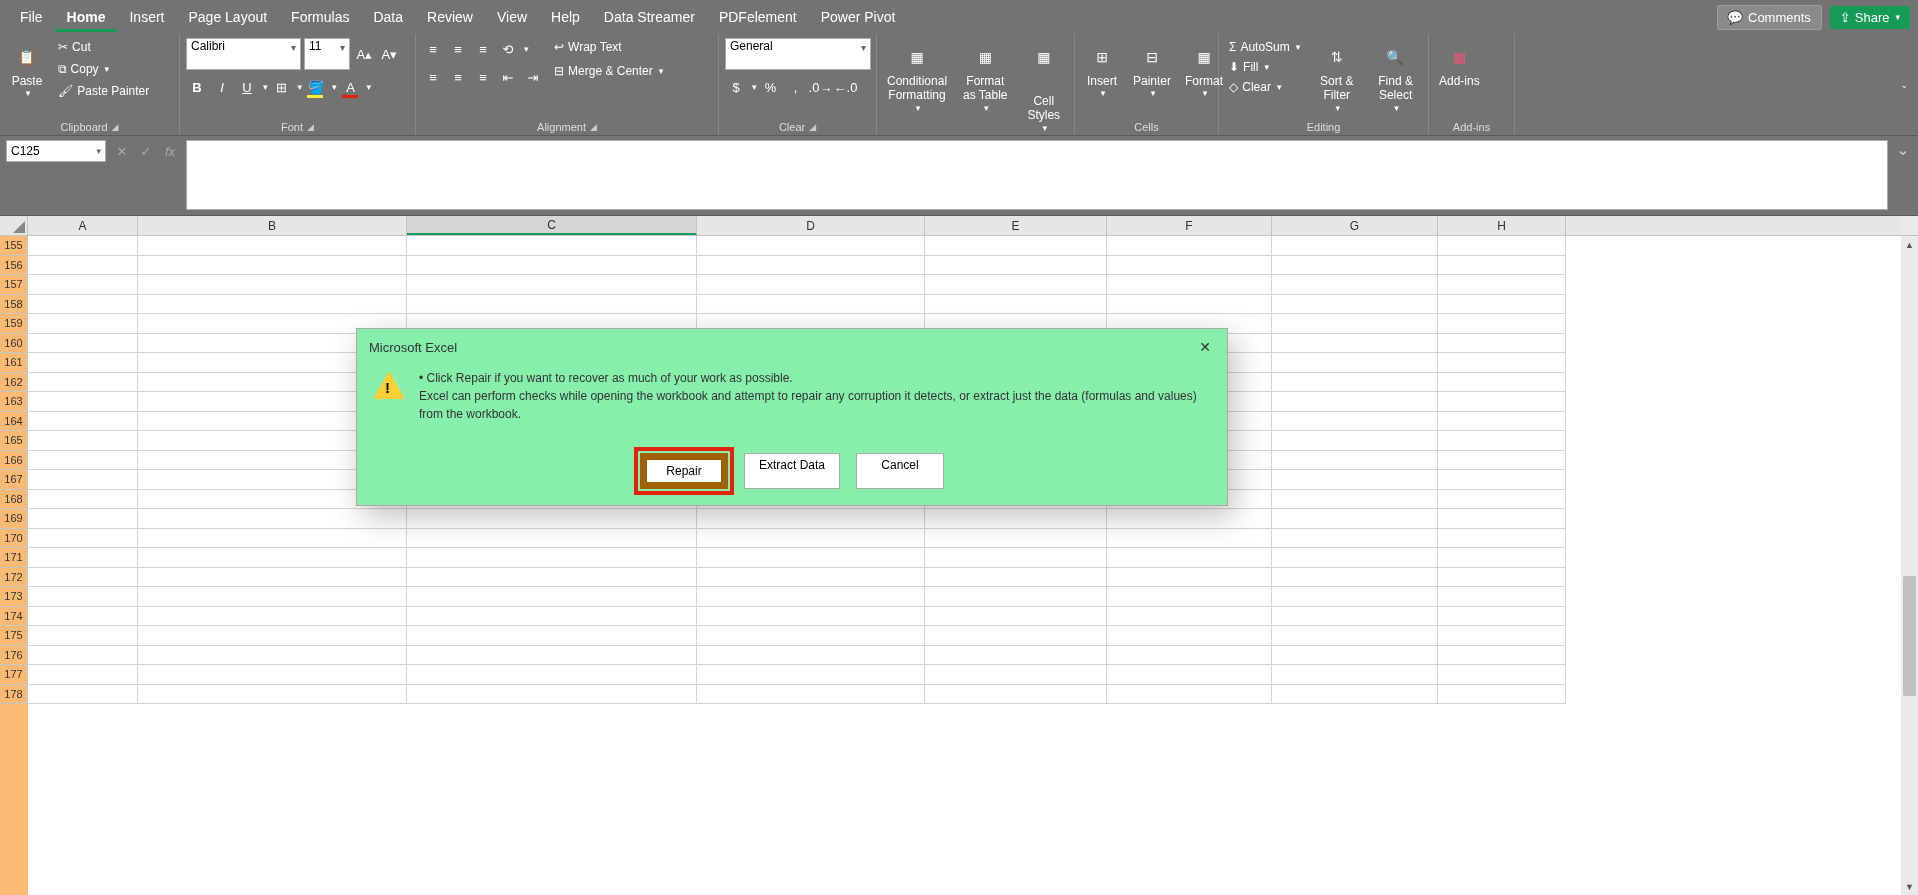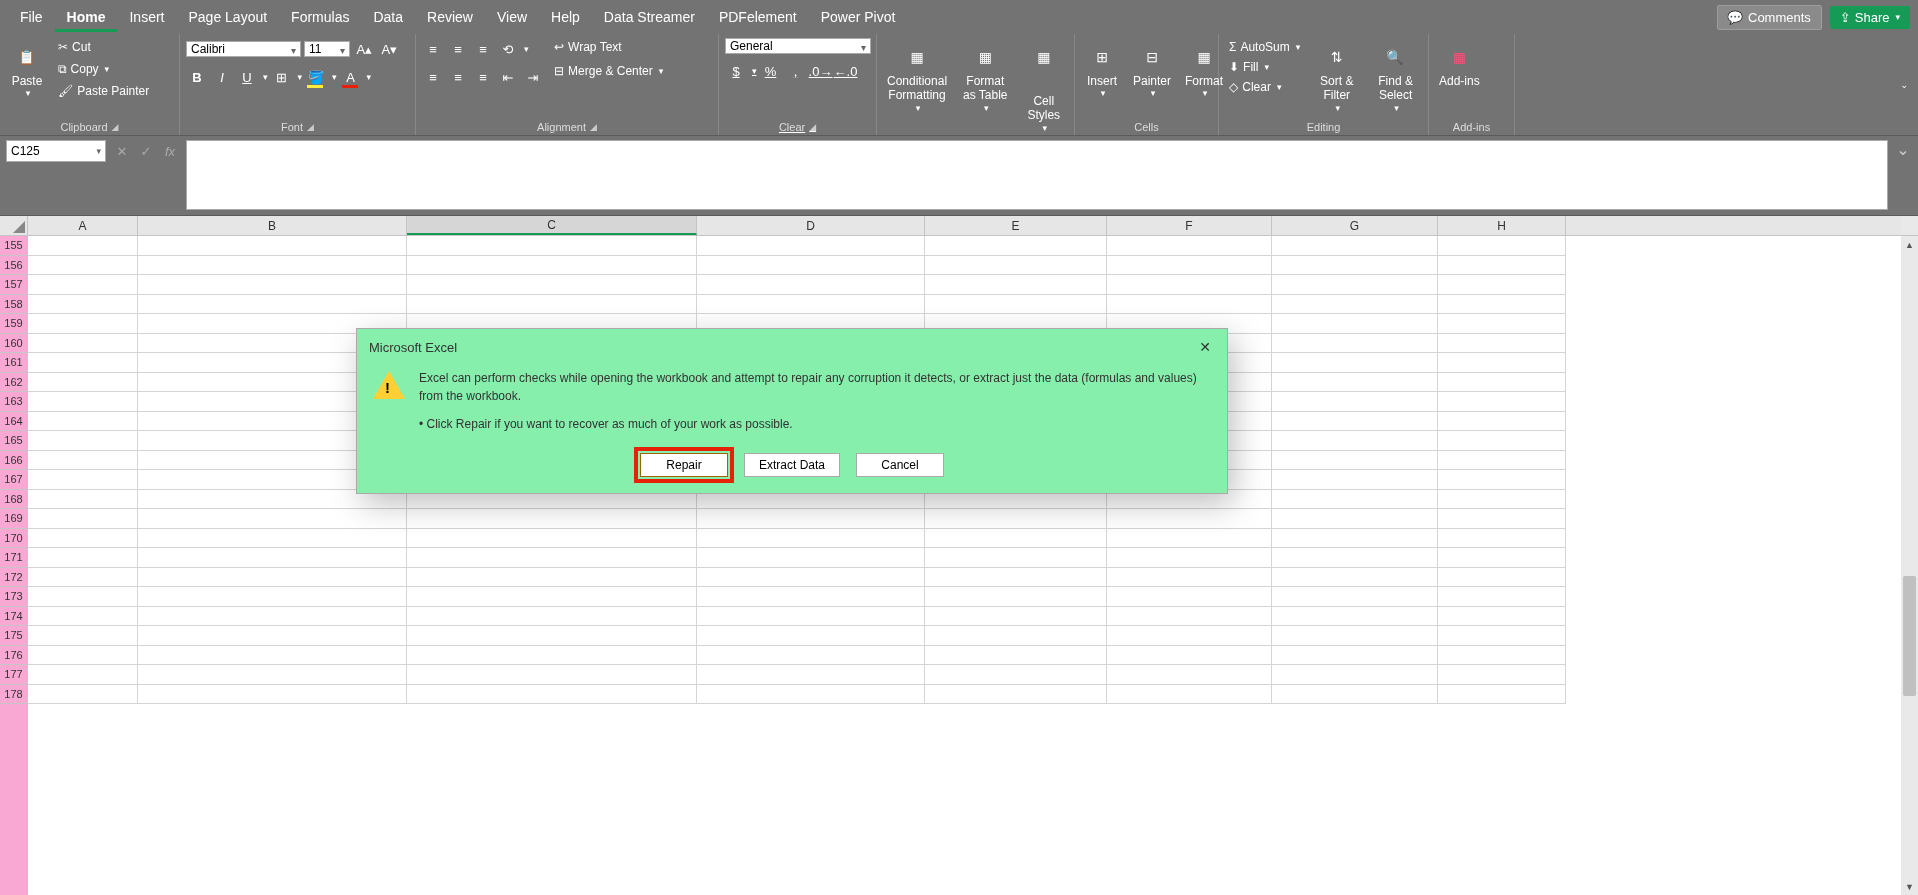--- a/index.html
+++ b/index.html
@@ -15,21 +15,21 @@
 
 
 .ribbon { background: #737373; height: 102px; display: flex; border-bottom: 1px solid #5a5a5a; color: #fff; }
 .ribbon-group { border-right: 1px solid #888; padding: 4px 6px 2px 6px; display: flex; flex-direction: column; justify-content: space-between; }
 .ribbon-group-label { font-size: 11px; color: #ddd; text-align: center; padding-top: 2px; display: flex; justify-content: center; align-items: center; gap: 4px; }
 .ribbon-body { display: flex; gap: 6px; flex: 1; align-items: flex-start; }
 .rbtn { display: flex; flex-direction: column; align-items: center; justify-content: center; font-size: 12px; color: #fff; padding: 2px 4px; cursor: pointer; line-height: 1.2; text-align: center; }
 .rbtn-row { display: flex; align-items: center; gap: 4px; font-size: 12px; color: #fff; padding: 2px 4px; cursor: pointer; }
 .icon-box { width: 20px; height: 20px; display: flex; align-items: center; justify-content: center; font-size: 14px; }
 .big-icon { width: 34px; height: 34px; }
-.font-select { background: #fff; color: #000; border: 1px solid #aaa; height: 16px; font-size: 12px; padding: 0 18px 0 4px; position: relative;}
+.font-select { background: #fff; color: #000; border: 1px solid #aaa; height: 32px; font-size: 12px; padding: 0 18px 0 4px; position: relative;}
 .font-select.small { width: 46px; }
 .font-select.wide { width: 115px; }
 .fmt-btn { width: 22px; height: 22px; display: flex; align-items: center; justify-content: center; font-size: 13px; cursor: pointer; }
 .row { display: flex; gap: 3px; align-items: center;}
 .col { display: flex; flex-direction: column; gap: 4px; }
 .corner-arrow { font-size: 9px; color: #ccc; cursor: pointer; }
 .chev { font-size: 9px; color: #fff; margin-left:2px;}
 
 
 .formula-bar { background: #737373; height: 80px; display: flex; align-items: flex-start; padding: 4px 6px; gap: 6px; border-bottom: 1px solid #5a5a5a; }
@@ -43,41 +43,41 @@
 
 .col-headers { display: flex; height: 20px; background: #e6e6e6; border-bottom: 1px solid #c5c5c5;}
 .corner-cell { width: 28px; background: #e6e6e6; border-right: 1px solid #c5c5c5; position:relative;}
 .corner-cell::after { content:''; position:absolute; right:2px; bottom:2px; border:6px solid transparent; border-right-color:#888; border-bottom-color:#888;}
 .col-h { border-right: 1px solid #c5c5c5; text-align: center; font-size: 12px; color: #333; display:flex;align-items:center;justify-content:center; background:#e6e6e6;}
 .col-h.sel { background:#d6d6d6; border-bottom: 2px solid #169b57;}
 .scroll-gutter-h { width: 17px; background:#e9e9e9;}
 
 
 .grid-wrap { display: flex; height: calc(895px - 34px - 102px - 80px - 20px); }
-.row-headers { width: 28px; background:#f9a8d4;}
+.row-headers { width: 28px; background:#fdba74;}
 .row-h { height: 19.5px; border-bottom:1px solid #c5c5c5; border-right:1px solid #c5c5c5; font-size:11px; color:#333; display:flex; align-items:center; justify-content:center;}
 .cells { flex:1; position:relative; overflow:hidden;}
 .cell-row { display:flex; height:19.5px;}
 .cell { border-right:1px solid #d4d4d4; border-bottom:1px solid #d4d4d4; }
 .vscroll { width:17px; background:#e9e9e9; position:relative;}
 .vscroll-thumb { position:absolute; left:2px; width:13px; background:#c0c0c0; border-radius:2px;}
 .vscroll-arrow { position:absolute; left:0; width:17px; height:17px; display:flex; align-items:center; justify-content:center; font-size:9px; color:#555;}
 
 
 .dialog-backdrop { position:absolute; left:356px; top:328px; width:872px; background:#86efac; border:1px solid #aaa; box-shadow: 6px 10px 30px rgba(0,0,0,0.25); }
 .dlg-title { display:flex; justify-content:space-between; align-items:center; padding:8px 12px; font-size:13px; color:#333;}
 .dlg-close { width:20px; height:20px; display:flex; align-items:center; justify-content:center; cursor:pointer; font-size:14px;}
 .dlg-body { display:flex; padding: 4px 16px 16px 16px; gap:14px;}
 .dlg-icon { width:32px; height:32px; display:flex; align-items:center; justify-content:center;}
 .warn-tri { width:0;height:0;border-left:16px solid transparent;border-right:16px solid transparent;border-bottom:28px solid #ffcf33; position:relative;}
 .warn-tri::after { content:'!'; position:absolute; left:-4px; top:8px; color:#000; font-weight:bold; font-size:15px;}
 .dlg-text { font-size:12px; color:#333; line-height:1.5;}
 .dlg-btns { display:flex; justify-content:center; gap:16px; padding: 4px 0 16px 0;}
 .dlg-btn { min-width:88px; padding:4px 14px; font-size:12px; background:#fff; border:1px solid #aaa; cursor:pointer; text-align:center;}
-.dlg-btn.primary { border:1px solid #a16207; outline: 4px solid #e52207; outline-offset: 2px;}
+.dlg-btn.primary { border:7px solid #a16207; outline: 4px solid #e52207; outline-offset: 2px;}
 .sel-input { position: relative; }
 .sel-input::after { content:'▾'; position: absolute; right:4px; top:3px; font-size:10px; color:#666; pointer-events:none;}
 </style>
 </head>
 <body>
 
 <div class="tabs">
   <div id="tabs-host" style="display:flex;">
       <div class="tab">File</div>
       <div class="tab active">Home</div>
@@ -192,21 +192,21 @@
             <span class="chev">▾</span>
           </div>
       </div>
     </div>
     <div class="ribbon-group-label">
         <span>Alignment</span>
         <span class="corner-arrow">◢</span>
       </div>
   </div>
 
-  <div class="ribbon-group" style="width:158px;text-decoration:underline;">
+  <div class="ribbon-group" style="width:158px;">
     <div class="ribbon-body col" style="gap:6px;">
       <div class="font-select sel-input" style="width:146px;"><span>General</span></div>
       <div class="row">
         <div class="fmt-btn">$</div>
           <span class="chev">▾</span>
         <div class="fmt-btn">%</div>
         <div class="fmt-btn">,</div>
         <div class="fmt-btn">.0→</div>
         <div class="fmt-btn">←.0</div>
       </div>
@@ -623,22 +623,22 @@
 <div class="dialog-backdrop">
   <div class="dlg-title">
     <span>Microsoft Excel</span>
     <div class="dlg-close">✕</div>
   </div>
   <div class="dlg-body">
     <div class="dlg-icon">
         <div class="warn-tri"></div>
       </div>
     <div class="dlg-text">
+      <div>• Click Repair if you want to recover as much of your work as possible.</div>
       <div style="margin-bottom:10px;">Excel can perform checks while opening the workbook and attempt to repair any corruption it detects, or extract just the data (formulas and values) from the workbook.</div>
-      <div>• Click Repair if you want to recover as much of your work as possible.</div>
     </div>
   </div>
   <div class="dlg-btns">
     <div class="dlg-btn primary">Repair</div>
     <div class="dlg-btn">Extract Data</div>
     <div class="dlg-btn">Cancel</div>
   </div>
 </div>
 
 </body></html>

